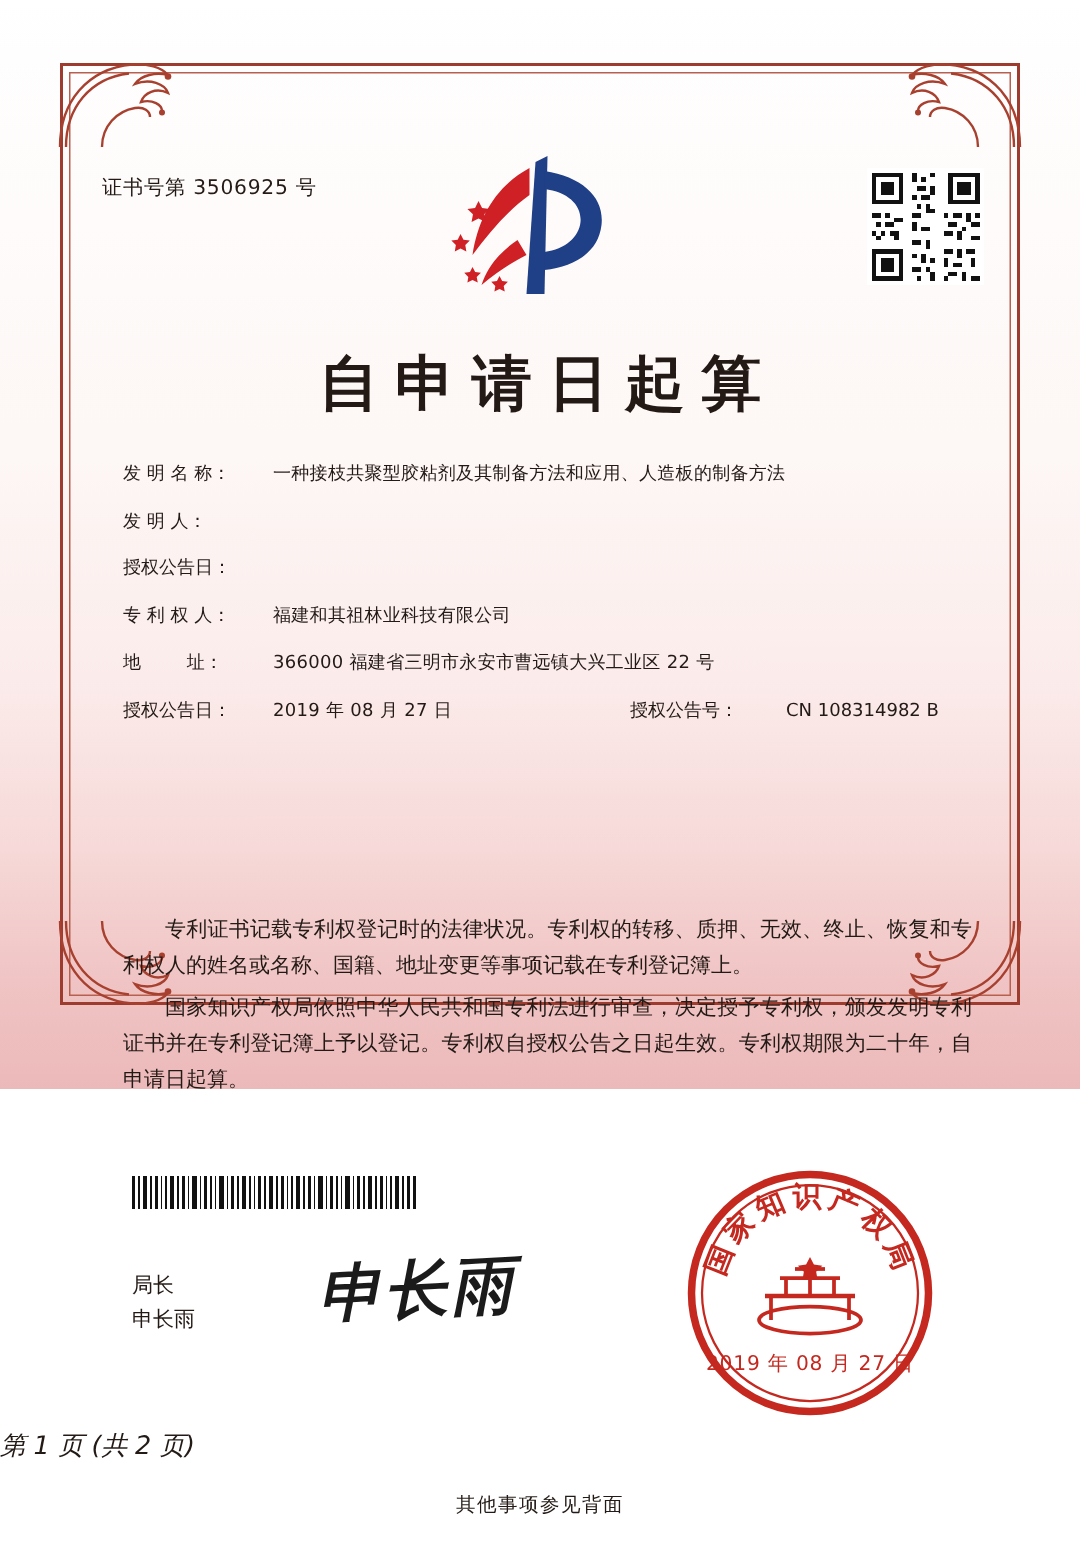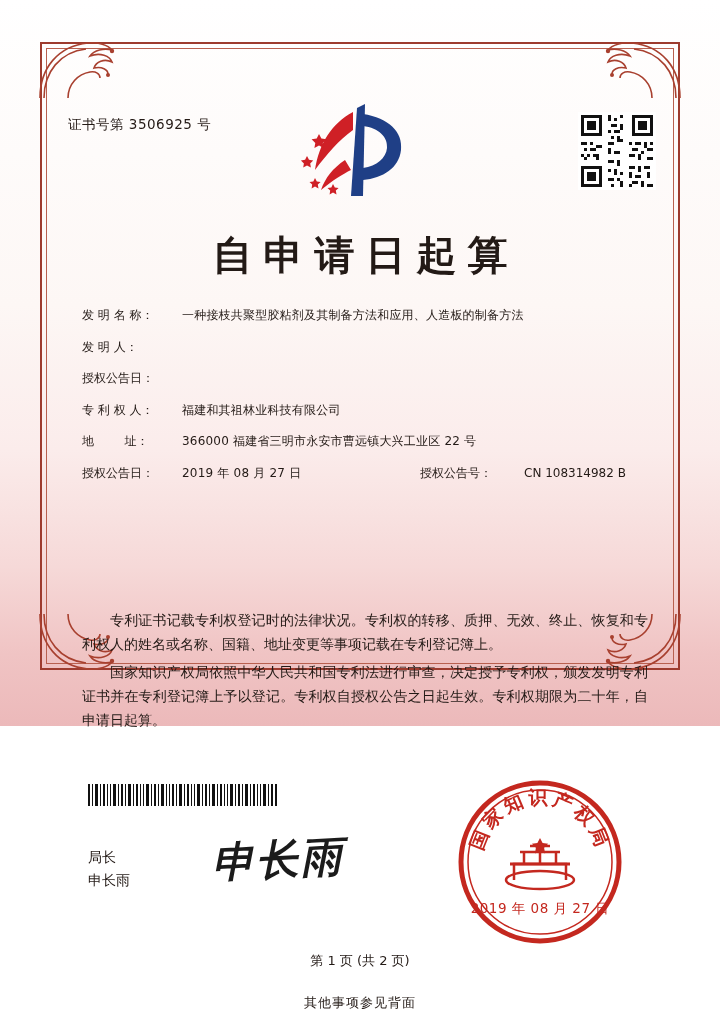--- a/index.html
+++ b/index.html
@@ -214,23 +214,24 @@
     font-size: 13.5px;
     color: #c4281f;
     letter-spacing: 0.5px;
   }
 
   
   .page-footer {
     position: absolute;
     left: 0; right: 0;
     top: 952px;
-    text-align: center;
-    font-size: 13px;
-    color: #231a16;
+    text-align: left;
+    font-size: 17px;
+    color: #231a16;
+    font-style: italic;
   }
   .back-note {
     position: absolute;
     left: 0; right: 0;
     top: 994px;
     text-align: center;
     font-size: 13px;
     color: #231a16;
     letter-spacing: 1px;
   }

